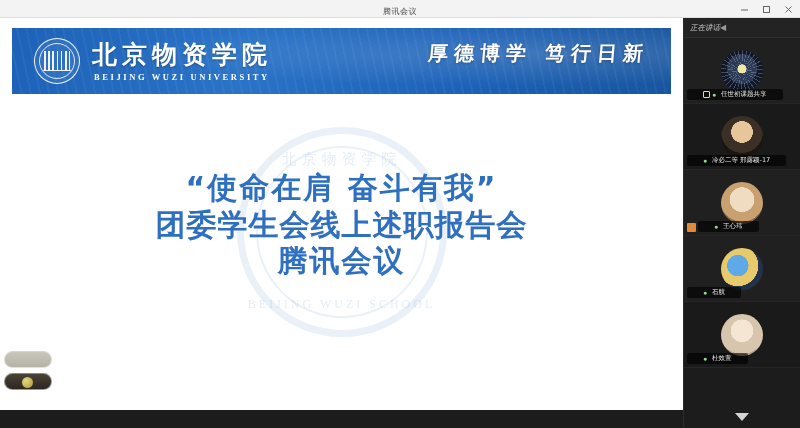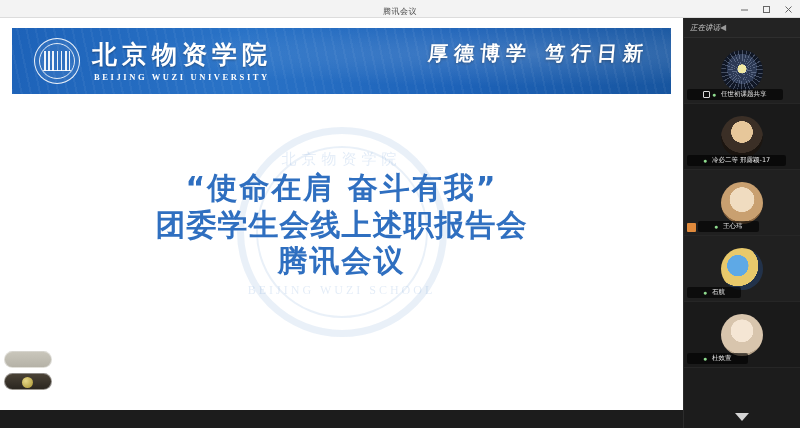--- a/index.html
+++ b/index.html
@@ -107,21 +107,21 @@
   #watermark::before{
     content:""; position:absolute; width:168px; height:168px; border-radius:50%;
     border:2px solid rgba(38,110,190,.10);
   }
   #wm-top{
     position:absolute; top:16px; width:100%; text-align:center;
     font-size:15px; color:rgba(38,110,190,.13); letter-spacing:5px;
     font-family:"DejaVu Sans",sans-serif;
   }
   #wm-bot{
-    position:absolute; bottom:32px; width:100%; text-align:center;
+    position:absolute; bottom:18px; width:100%; text-align:center;
     font-size:12px; color:rgba(38,110,190,.13); letter-spacing:3px;
     font-family:"Liberation Serif",serif;
   }
 
   
   #slide-body{
     position:absolute; left:0; top:152px; width:683px; text-align:center;
   }
   #slide-body .ln{
     color:#2f6fc0; font-weight:bold; line-height:1.22;

